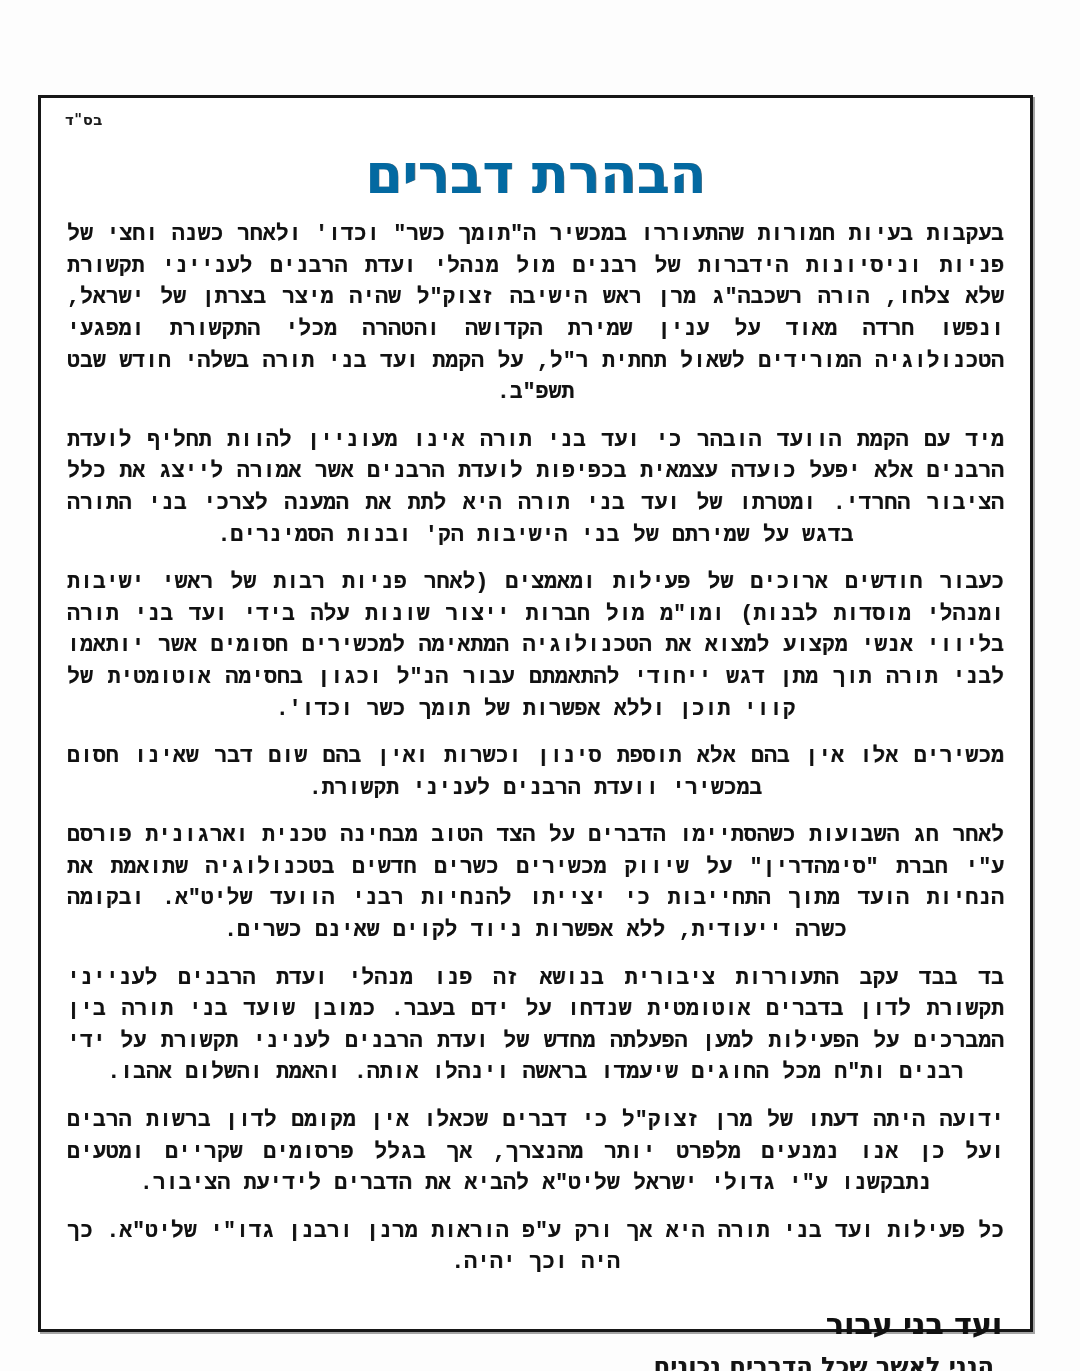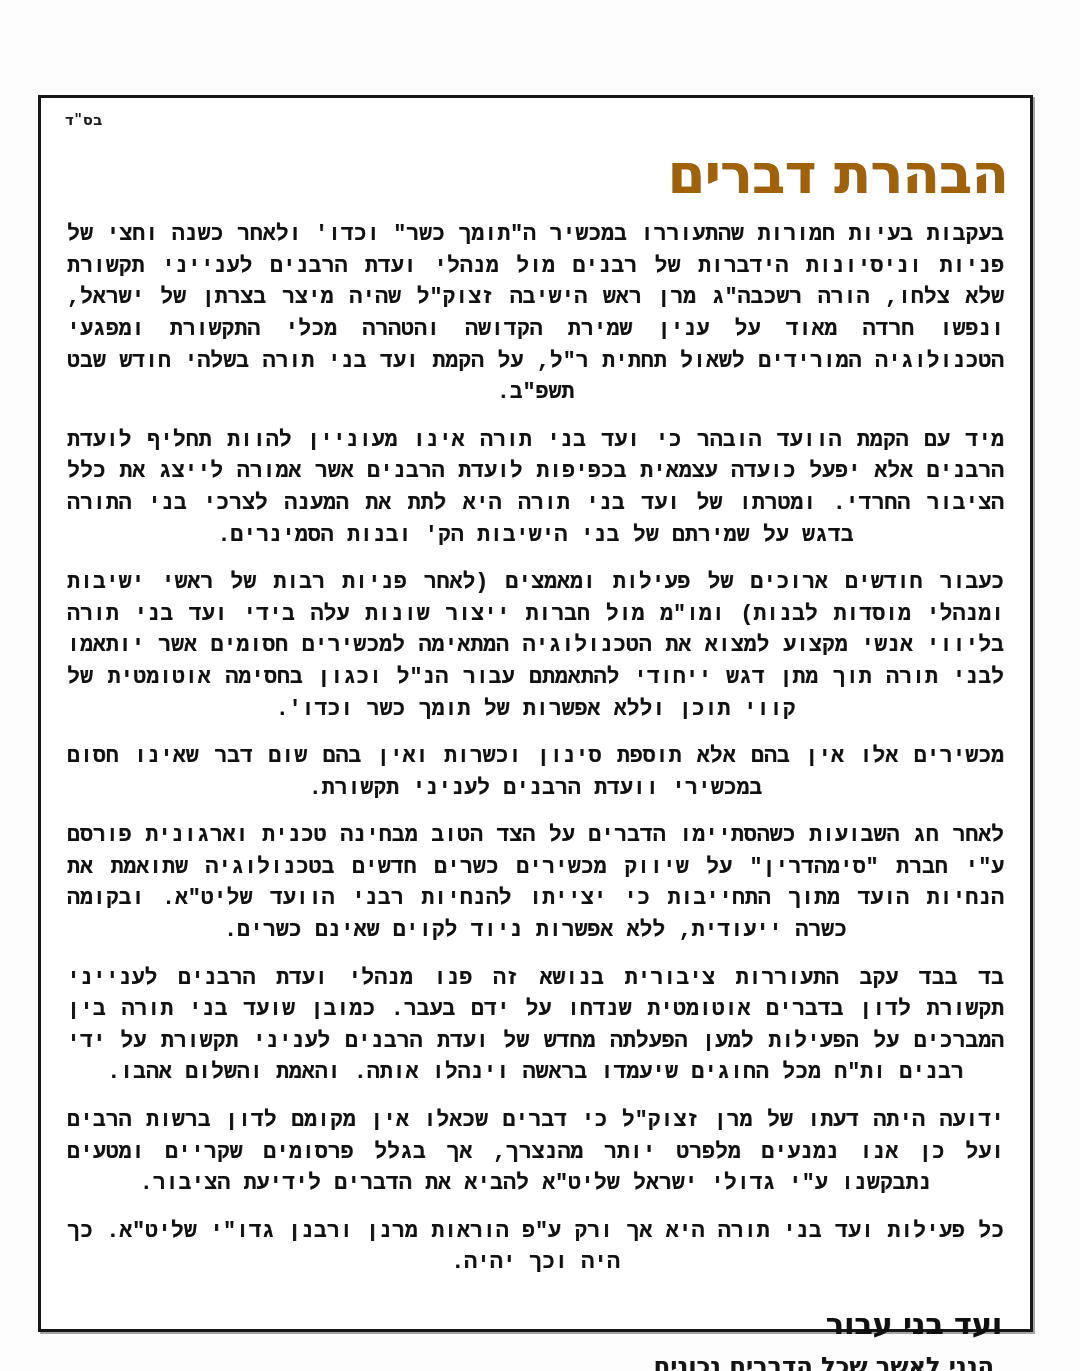--- a/index.html
+++ b/index.html
@@ -46,25 +46,26 @@
     font-family: "DejaVu Sans", "Liberation Sans", sans-serif;
     font-size: 15px;
     font-weight: 700;
     letter-spacing: 0.5px;
     color: #1b1b1b;
     margin: 0 4px 0 2px;
     line-height: 1.1;
   }
 
   .doc-title {
+    text-align: center;
     font-family: "DejaVu Sans", "Liberation Sans", sans-serif;
     font-size: 54px;
     font-weight: 700;
     letter-spacing: -0.5px;
-    color: #a16207;
+    color: #0369a1;
     margin: 18px 0 16px 0;
     line-height: 1.05;
     text-shadow: 0.6px 0 0 rgba(0,0,0,0.55);
   }
 
   .body-copy {
     direction: rtl;
     text-align: justify;
     text-align-last: center;
     font-family: Liberation Mono, monospace;

